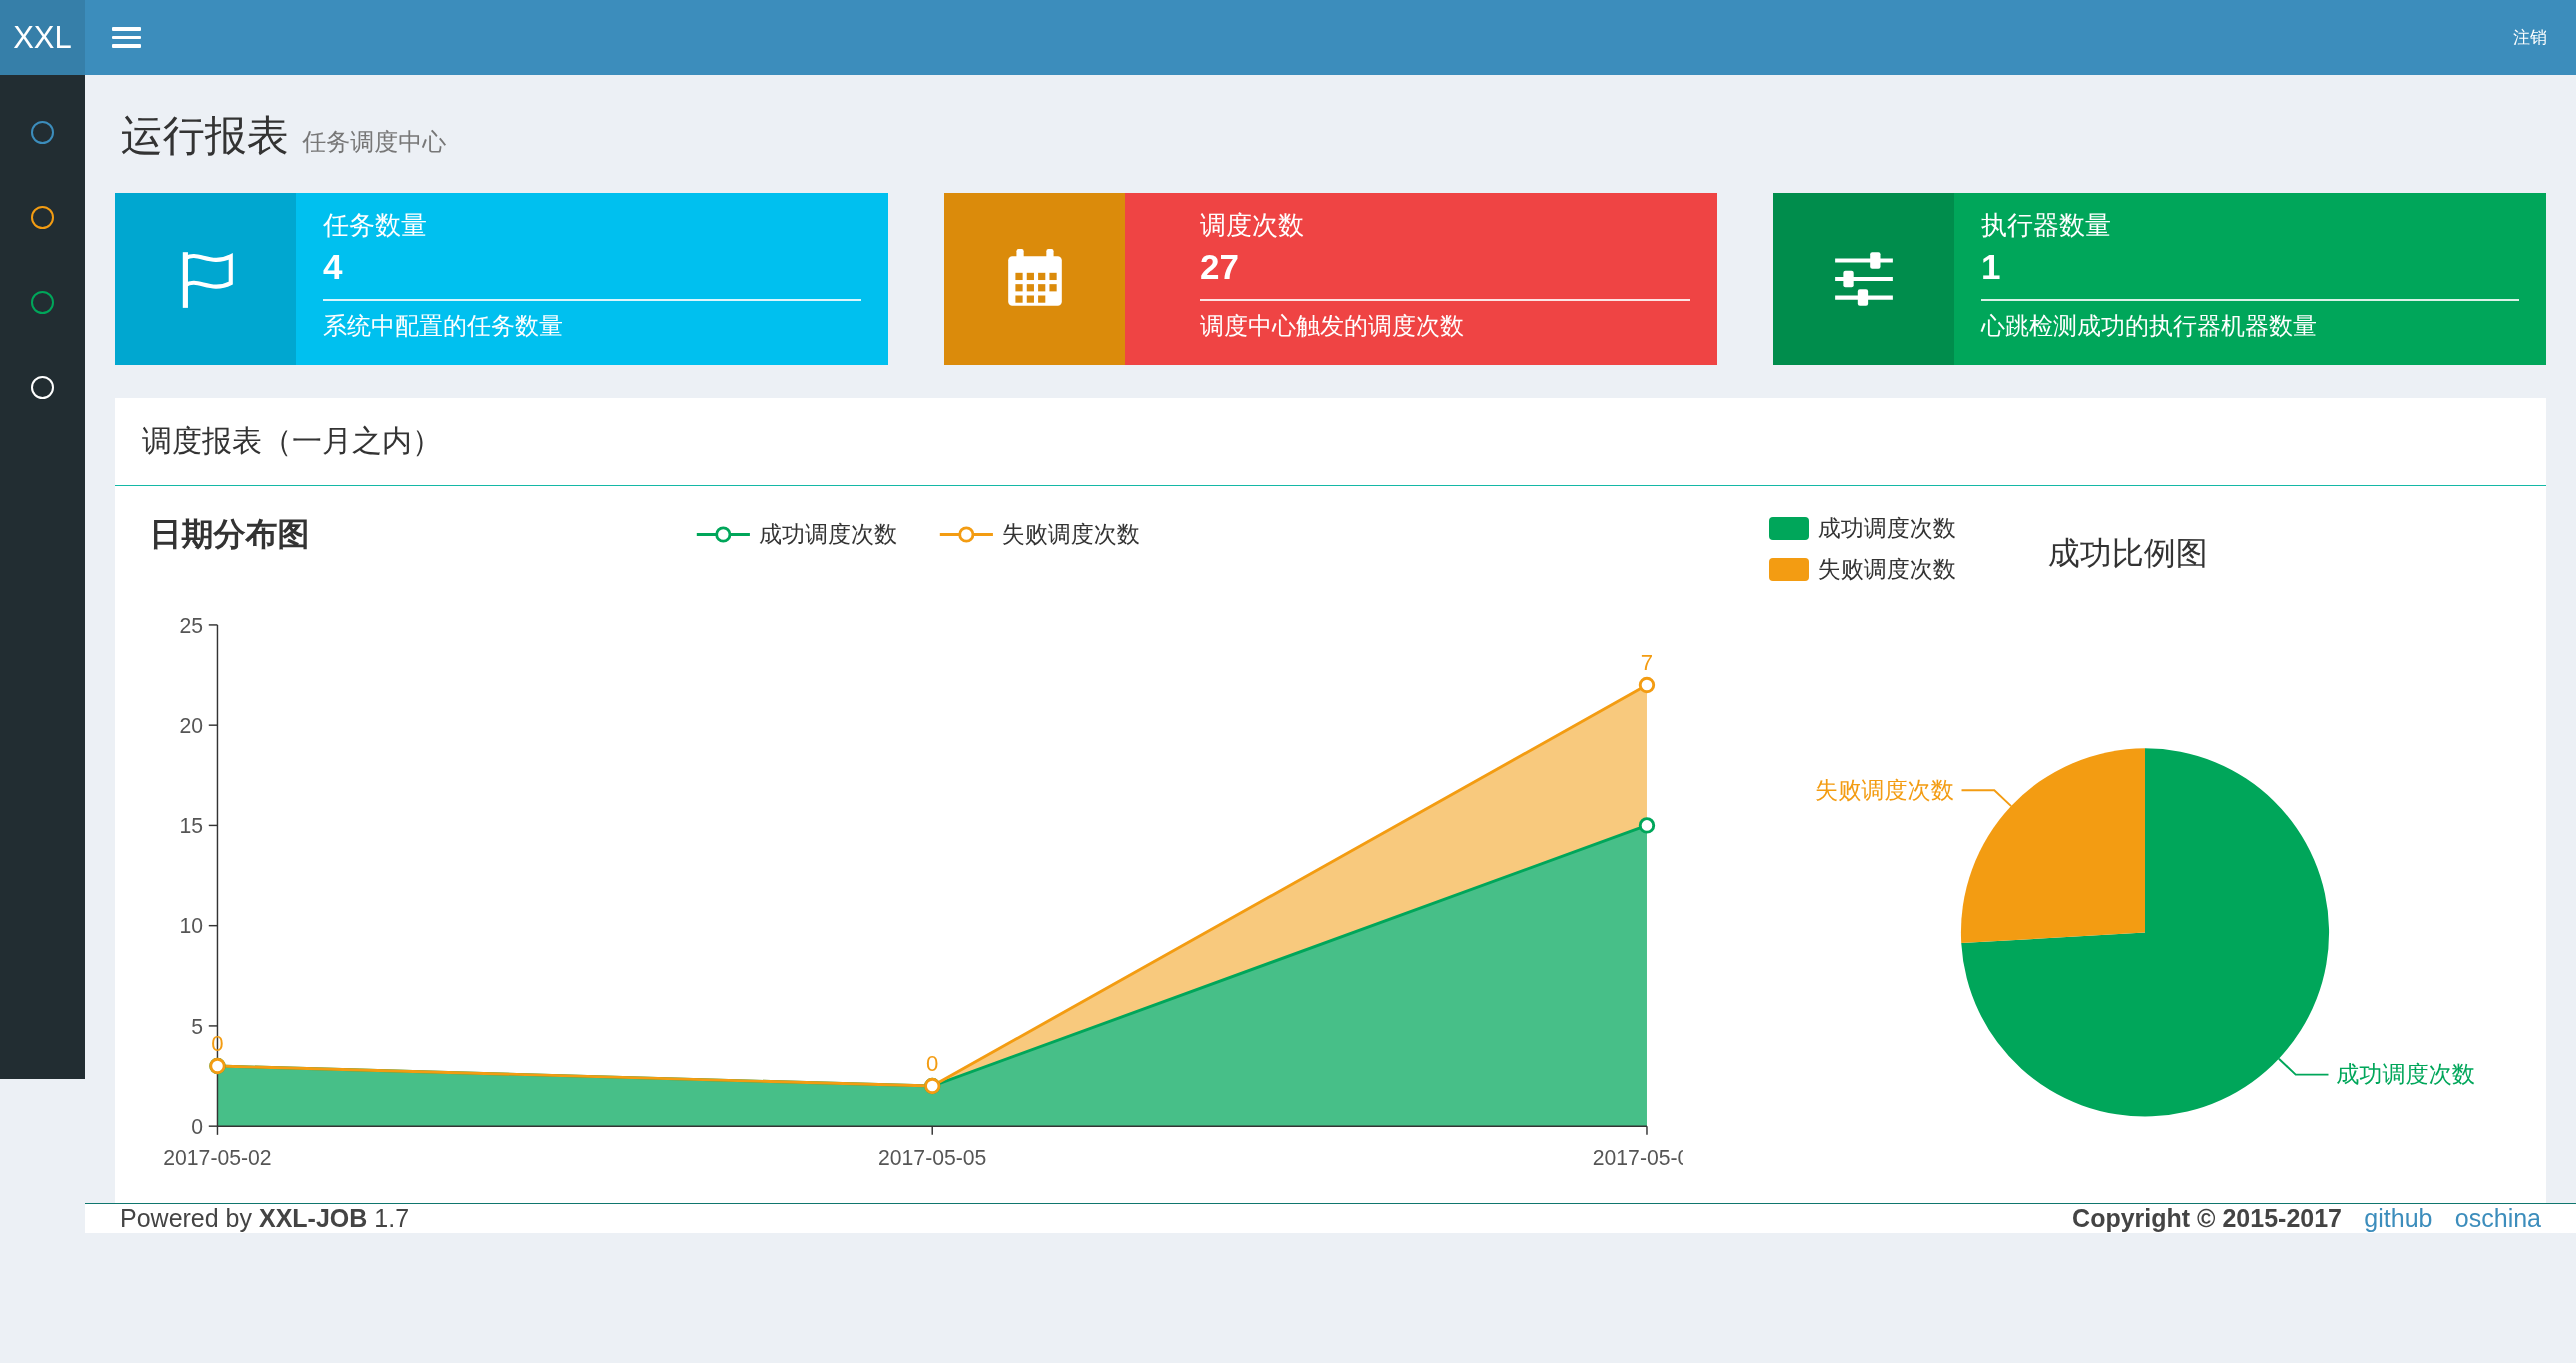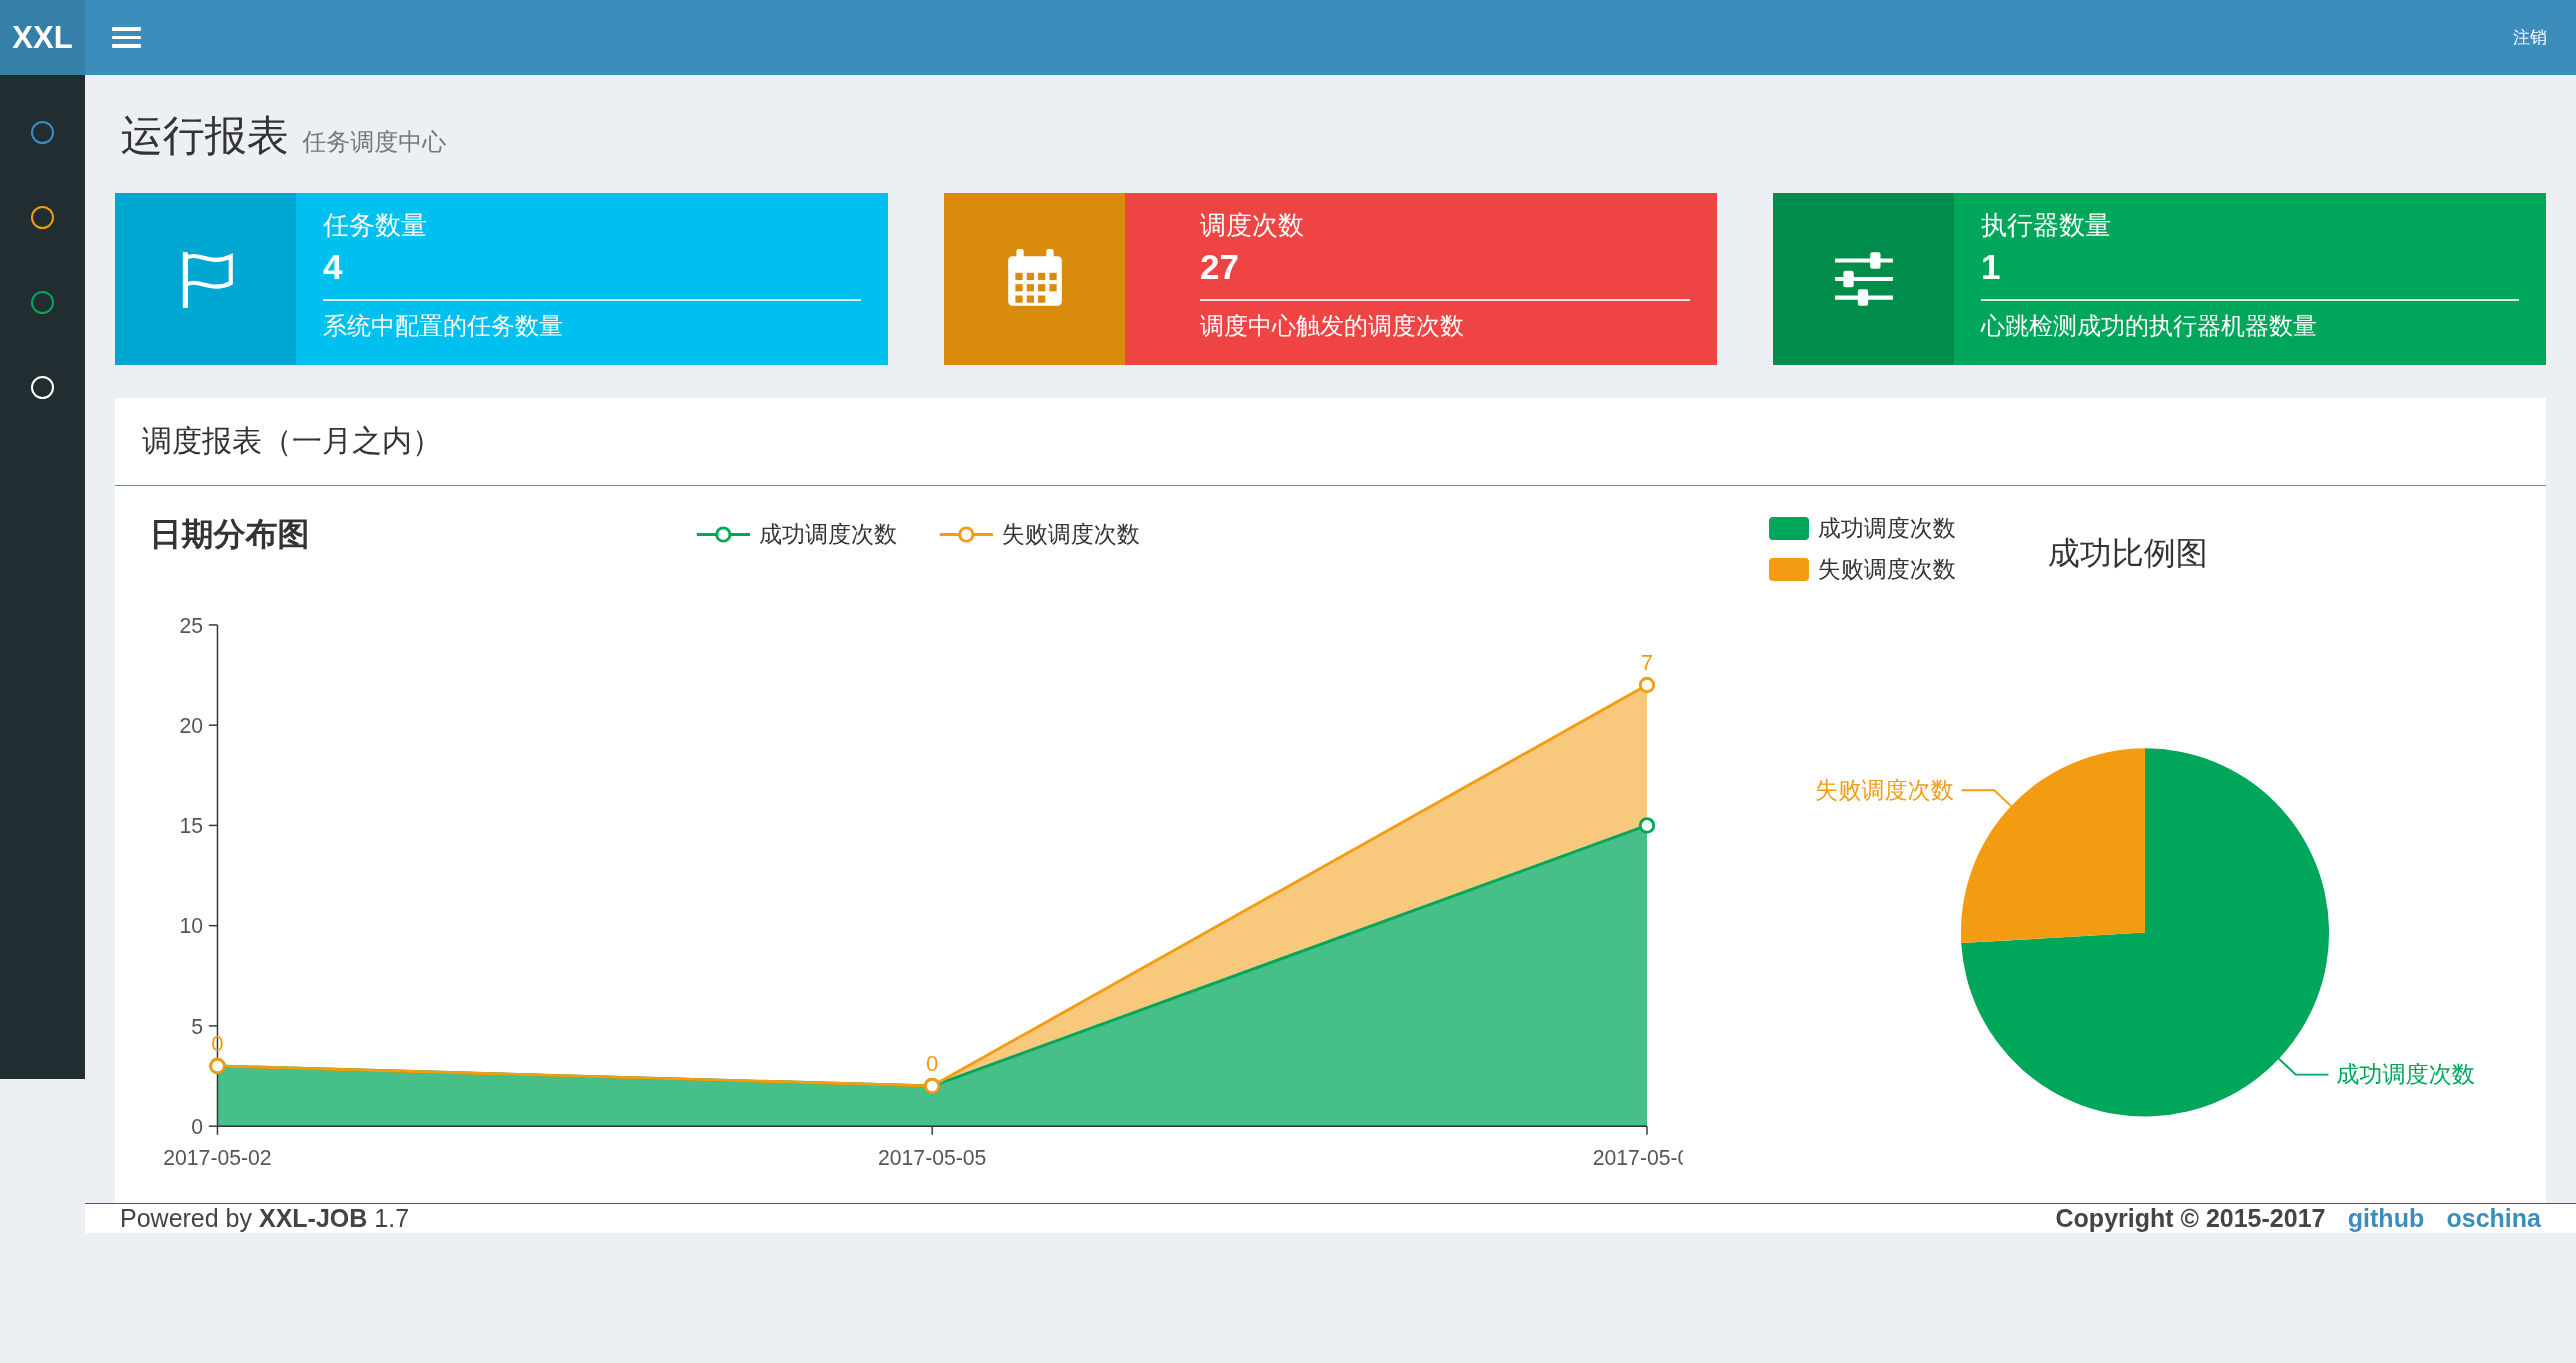--- a/index.html
+++ b/index.html
@@ -1,19 +1,19 @@
 <!DOCTYPE html>
 <html><head>
 <meta charset="utf-8">
 <style>
 *{box-sizing:border-box;margin:0;padding:0}
 html,body{width:2576px;height:1363px}
 body{font-family:"Liberation Sans","DejaVu Sans",sans-serif;background:#ecf0f5;overflow:hidden}
 .navbar{height:75px;display:flex;align-items:stretch;background:#3c8dbc}
-.logo{width:85px;background:#367fa9;color:#fff;display:flex;align-items:center;justify-content:center;font-size:31px;font-weight:bold;cursor:pointer}
+.logo{width:85px;background:#367fa9;color:#fff;display:flex;align-items:center;justify-content:center;font-size:31px;font-weight:normal;cursor:pointer}
 .hamburger{width:83px;display:flex;align-items:center;justify-content:center;cursor:pointer}
 .bars{width:29px}
 .bars span{display:block;height:3.9px;background:#fff;margin:4.8px 0;border-radius:1px}
 .nav-spacer{flex:1}
 .logout{color:#fff;font-size:17px;display:flex;align-items:center;padding:0 29px;cursor:pointer}
 .wrapper{display:flex;height:1004px}
 .sidebar{width:85px;background:#222d32;display:flex;flex-direction:column;align-items:center;padding-top:46px;gap:62px}
 .side-circle{width:23px;height:23px;border-radius:50%;border:2.9px solid #fff;cursor:pointer}
 .main{flex:1;display:flex;flex-direction:column;min-width:0}
 .content{flex:1;padding:0 30px}
@@ -43,21 +43,21 @@
 .pie-legend{display:flex;flex-direction:column;gap:9.6px}
 .pie-swatch{width:40px;height:23px;border-radius:3.9px}
 .pie-title{font-size:32px;font-weight:normal;color:#333;margin-left:92px;margin-top:19px;white-space:nowrap}
 .pie-chart-svg{display:block;margin-top:39px}
 .tick{font-size:22px;fill:#555}
 .pt-label{font-size:23px}
 .pie-label{font-size:24px}
 .cal-hole{fill:var(--icon-bg,#db8b0b)}
 .footer{height:94px;background:#fff;border-top:1px solid #0f766e;display:flex;align-items:center;justify-content:space-between;padding:0 35px;font-size:25px;color:#444}
 .footer b{color:#444}
-.footer-links span{color:#3c8dbc;font-weight:bold;margin-left:15.4px;cursor:pointer}
+.footer-links span{color:#3c8dbc;font-weight:normal;margin-left:15.4px;cursor:pointer}
 </style>
 </head>
 <body>
 
 <div class="navbar">
   <div class="logo">XXL</div>
   <div class="hamburger">
     <div class="bars">
         <span></span>
         <span></span>

